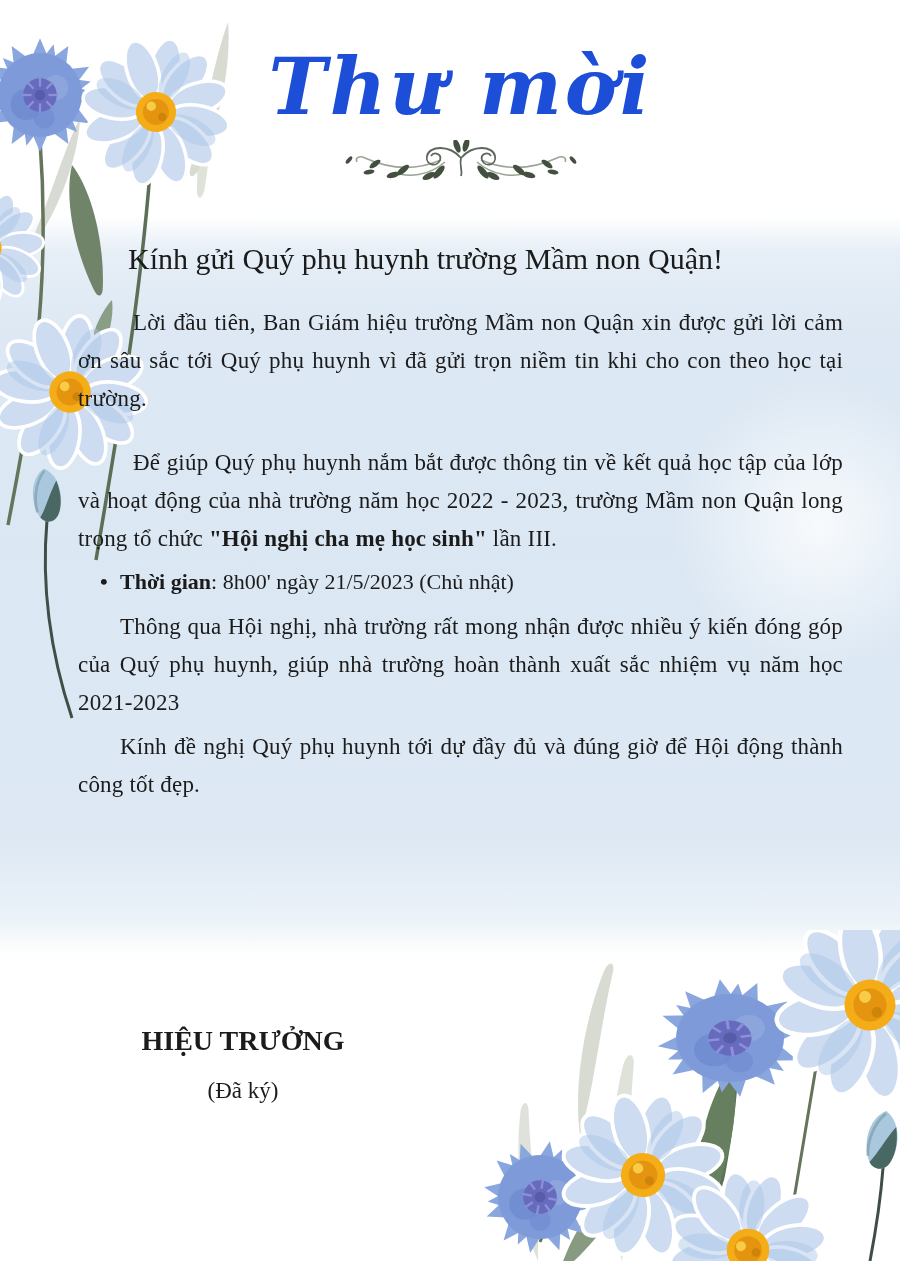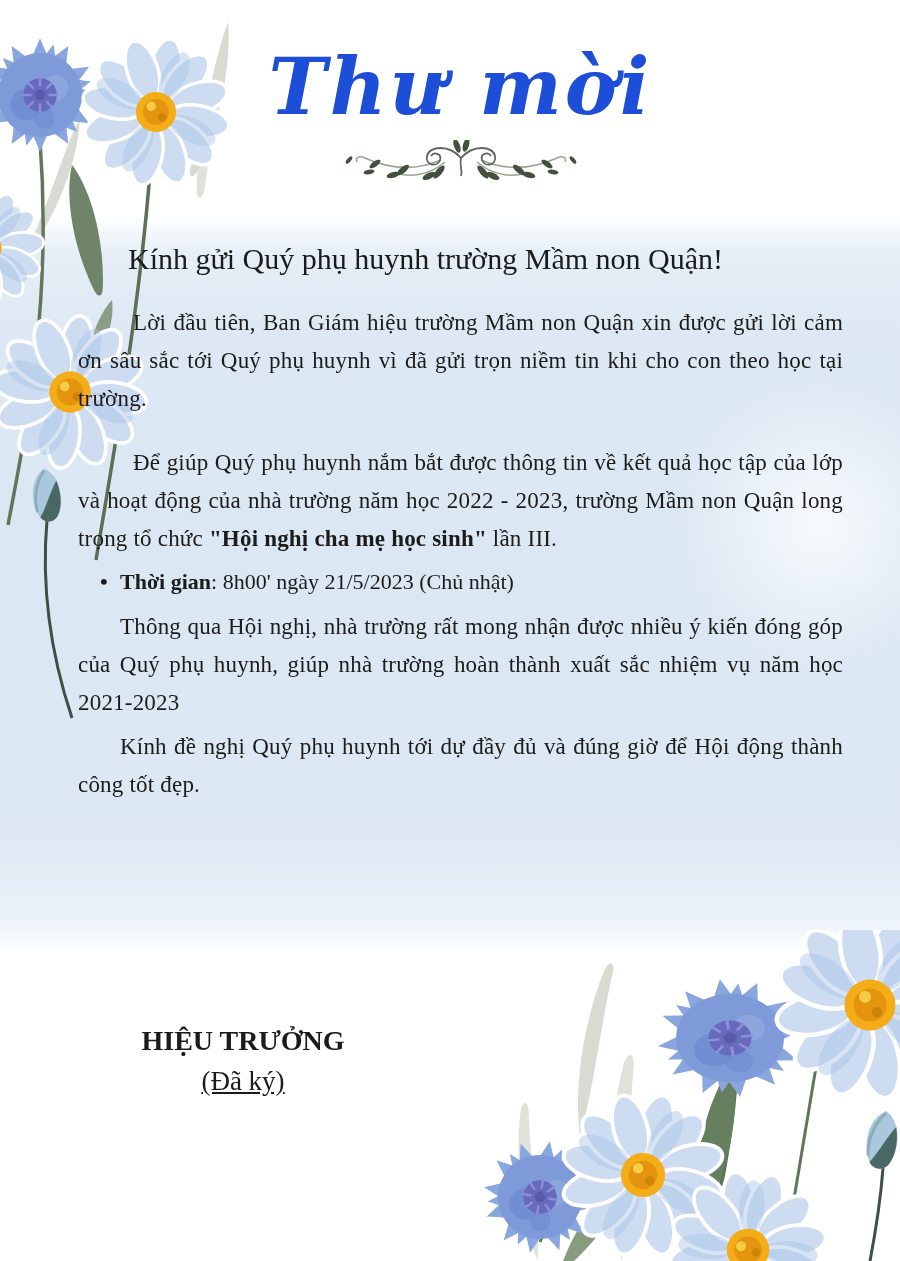--- a/index.html
+++ b/index.html
@@ -73,21 +73,21 @@
   }
   .b { font-weight: 700; }
   .signature {
     position: absolute;
     left: 140px;
     top: 1024px;
     width: 206px;
     text-align: center;
   }
   .sig-role { font-weight: 700; font-size: 28px; line-height: 34px; }
-  .sig-note { font-size: 27px; line-height: 34px; margin-top: 6px; text-decoration: underline; }
+  .sig-note { font-size: 23px; line-height: 34px; margin-top: 16px; }
   .sig-name { font-weight: 700; font-size: 28px; margin-top: 76px; }
   .flowers { position: absolute; pointer-events: none; }
   .fl-tl { left: 0; top: 0; }
   .fl-br { left: 480px; top: 930px; }
 </style>
 </head>
 <body>
 
 <div class="page">
 

